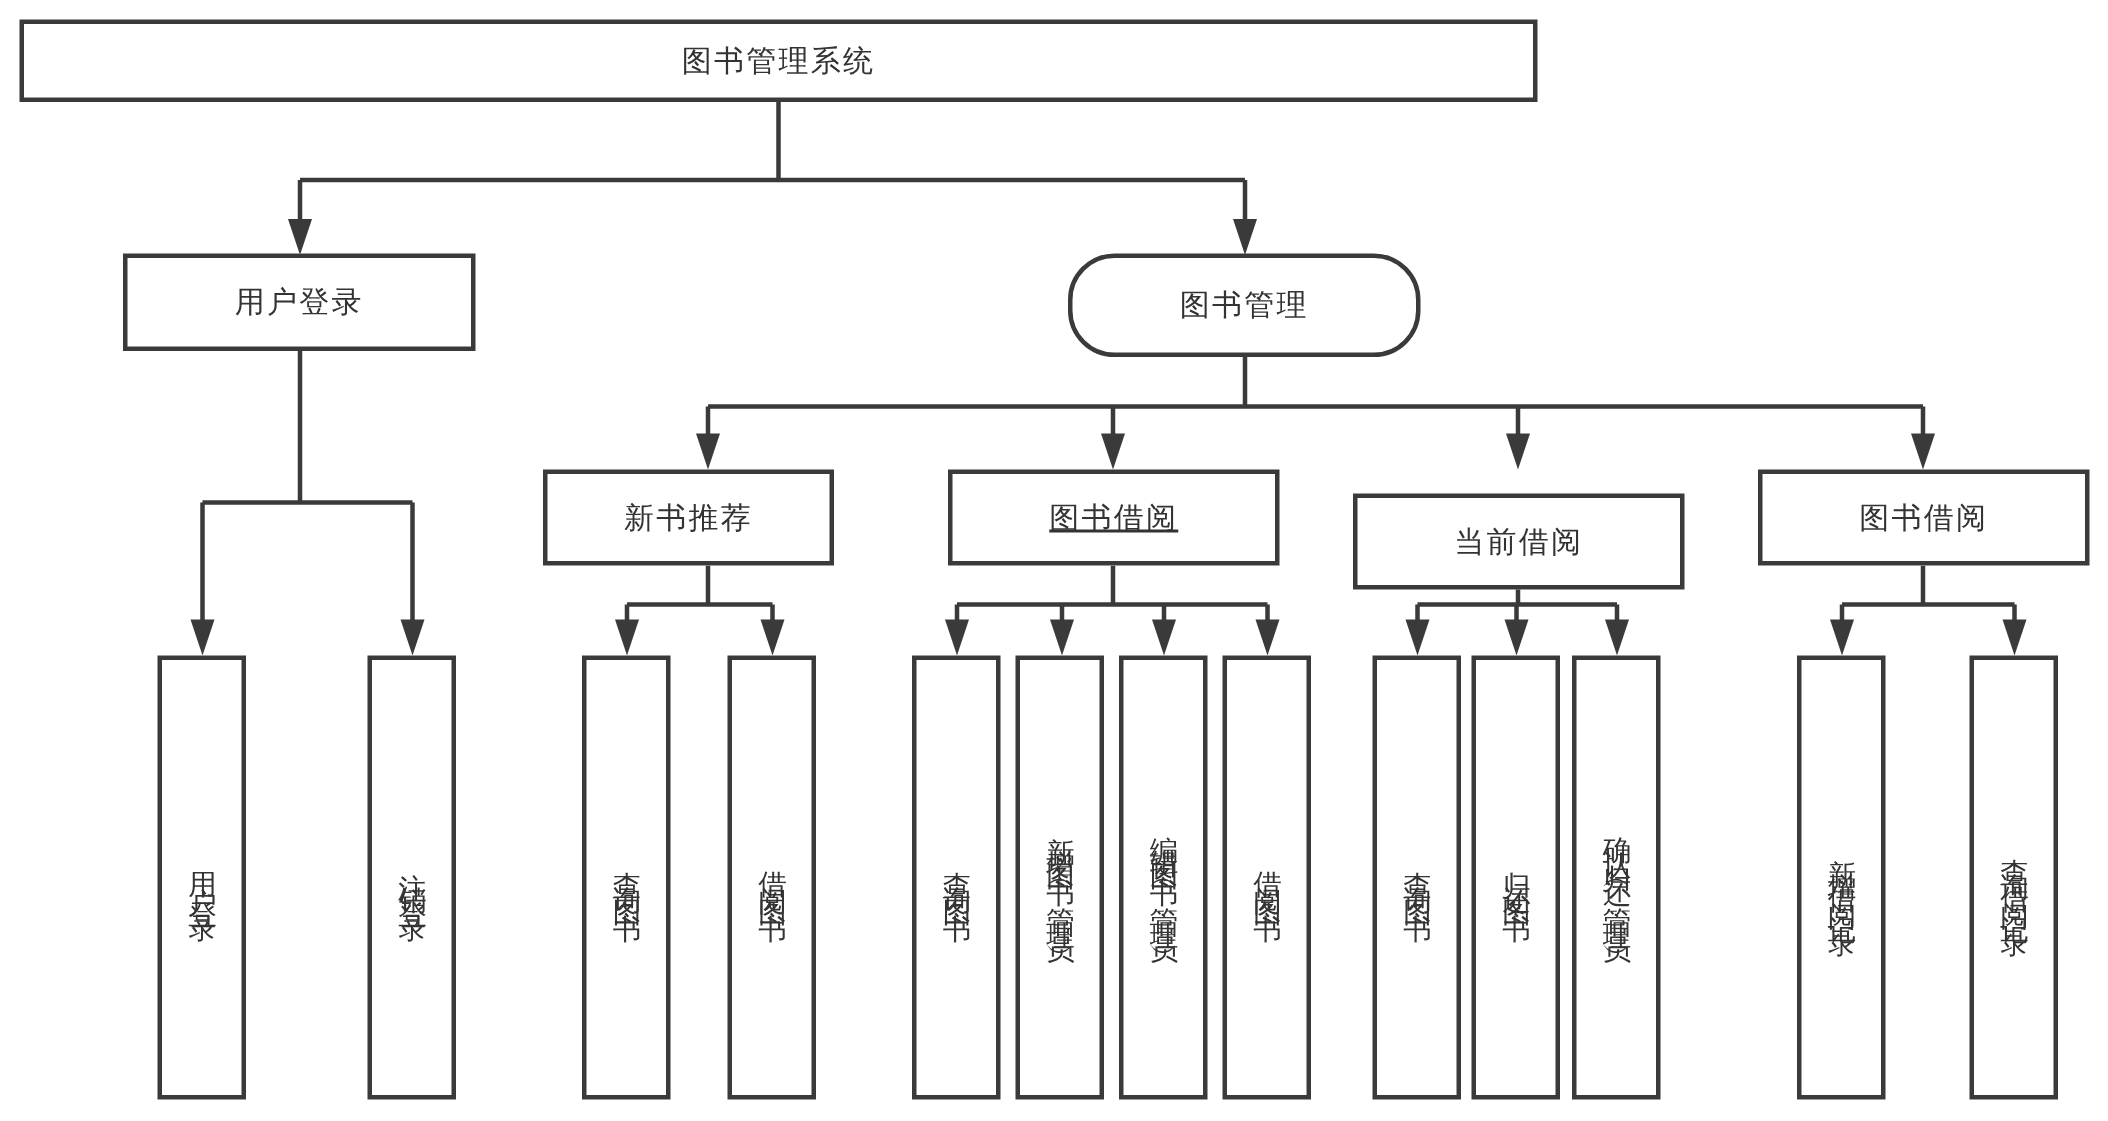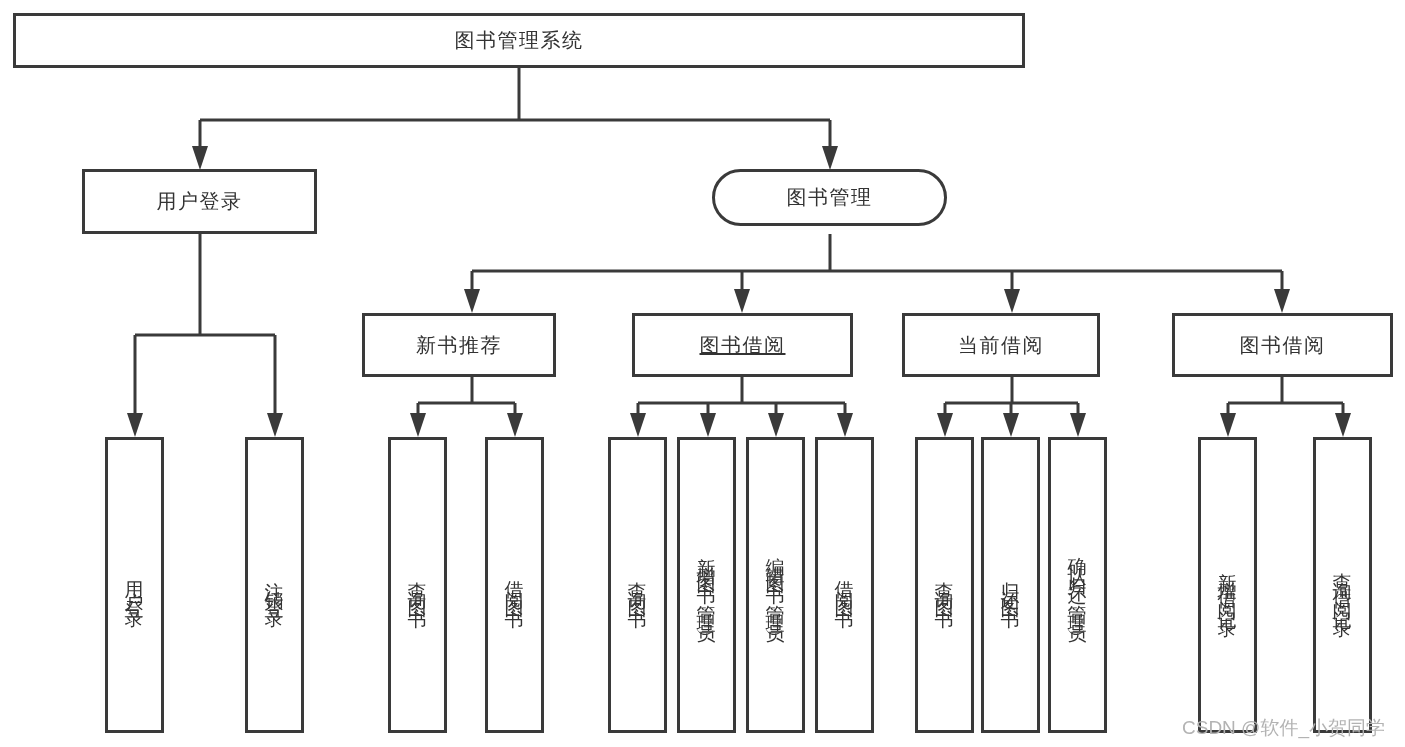--- a/index.html
+++ b/index.html
@@ -43,24 +43,24 @@
   .vbox { font-size: 19px; }
   .vbox .vtext {
     writing-mode: vertical-rl;
     text-orientation: mixed;
     letter-spacing: 0.5em;
     line-height: 1;
   }
   
   .n-root           { left: 13px;   top: 13px;  width: 1012px; height: 55px; }
   .n-user-login     { left: 82px;   top: 169px; width: 235px;  height: 65px; }
-  .n-book-mgmt      { left: 712px;  top: 169px; width: 235px;  height: 57px; border-radius: 31px; }
+  .n-book-mgmt      { left: 712px;  top: 169px; width: 235px;  height: 69px; border-radius: 31px; }
   .n-new-books      { left: 362px;  top: 313px; width: 194px;  height: 64px; justify-content: center; }
   .n-book-borrow    { left: 632px;  top: 313px; width: 221px;  height: 64px; text-decoration: underline; }
-  .n-current-borrow { left: 902px;  top: 313px; width: 198px;  height: 64px; }
+  .n-current-borrow { left: 902px;  top: 329px; width: 221px;  height: 64px; }
   .n-borrow-records { left: 1172px; top: 313px; width: 221px;  height: 64px; }
   
   .leaf { top: 437px; width: 59px; height: 296px; }
   .l-1  { left: 105px; }
   .l-2  { left: 245px; }
   .l-3  { left: 388px; }
   .l-4  { left: 485px; }
   .l-5  { left: 608px; }
   .l-6  { left: 677px; }
   .l-7  { left: 746px; }
@@ -192,15 +192,14 @@
   <div class="node vbox leaf l-11">
     <span class="vtext">确认归还（管理员）</span>
   </div>
   <div class="node vbox leaf l-12">
     <span class="vtext">新增借阅记录</span>
   </div>
   <div class="node vbox leaf l-13">
     <span class="vtext">查询借阅记录</span>
   </div>
 
-  <div class="watermark">CSDN @软件_小贺同学</div>
 
 </div>
 
 </body></html>

